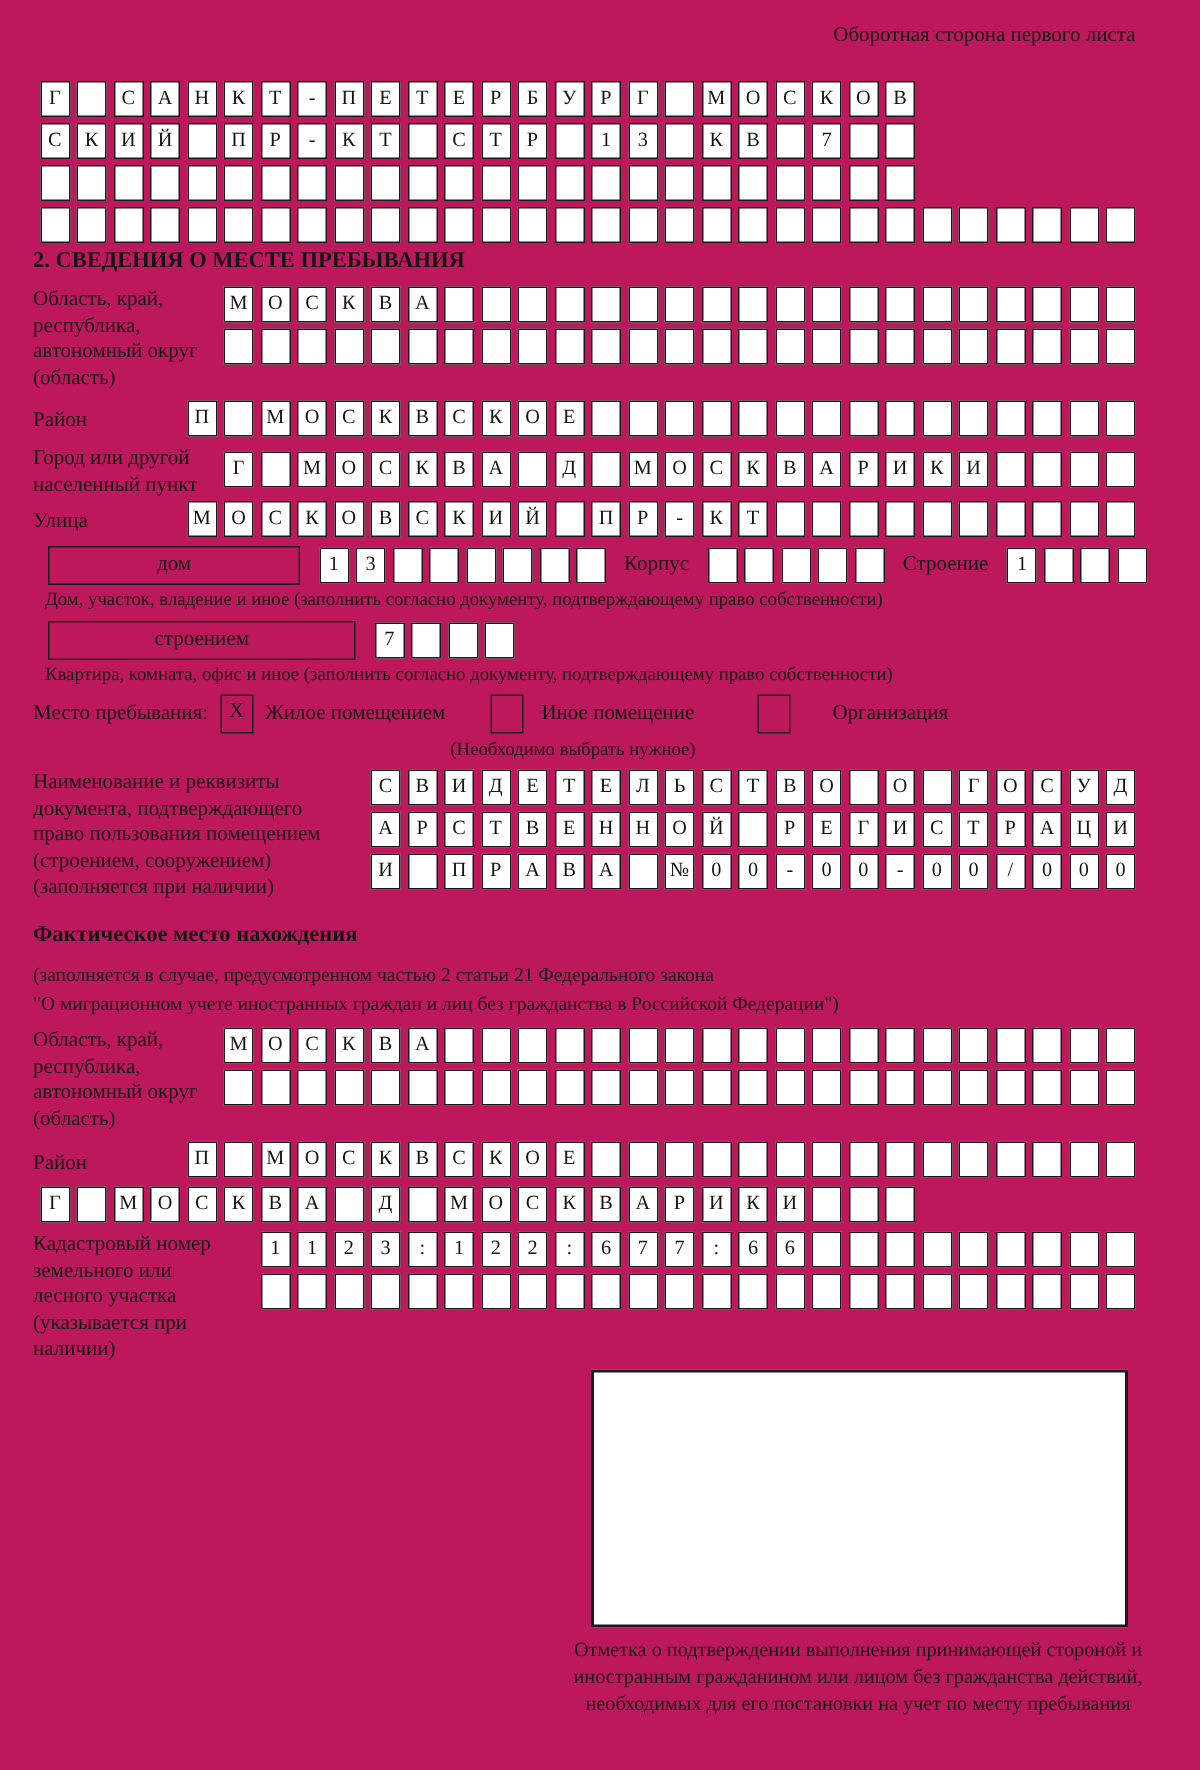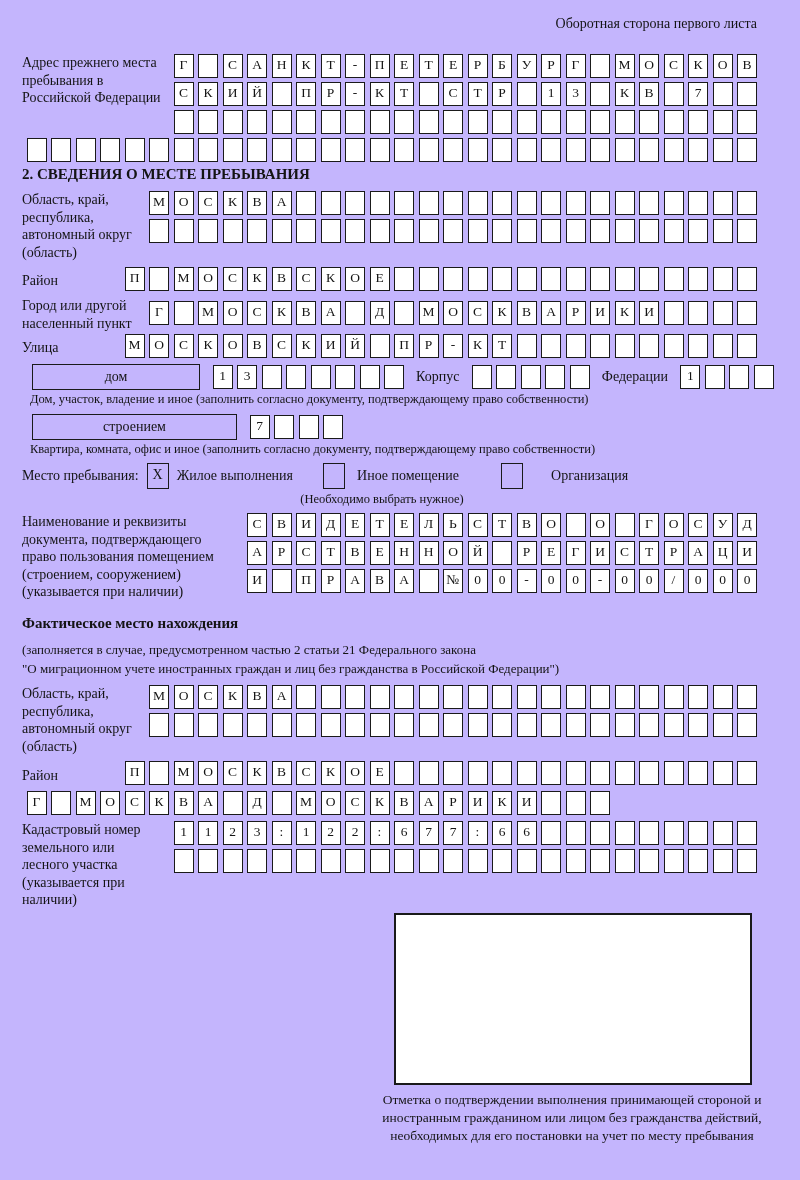--- a/index.html
+++ b/index.html
@@ -1,18 +1,18 @@
 <!DOCTYPE html>
 <html><head>
 <meta charset="utf-8">
 <style>
   html,body{margin:0;padding:0;background:#fff;}
   .page{
     width:800px;height:1180px;box-sizing:border-box;
-    padding:16px 43px 0 22px;background:#c4b5fd;color:#141414;
+    padding:16px 43px 0 22px;background:#be185d;color:#141414;
     font-family:"Liberation Serif","DejaVu Serif",serif;
     overflow:hidden;position:relative;
   }
   .header-note{text-align:right;font-size:14px;margin-bottom:22px;}
   .fieldblock{display:flex;align-items:flex-start;}
   .fieldblock.vcenter{align-items:center;}
   .flabel{flex:1 1 auto;font-size:14px;line-height:1.25;padding-right:6px;}
   .rows{flex:0 0 auto;}
   .cellrow{display:flex;justify-content:flex-end;margin-bottom:4px;}
   .cell{
@@ -44,21 +44,20 @@
     font-size:13.5px;line-height:1.33;text-align:center;}
 </style>
 </head>
 <body>
 
 <div class="page">
 
   <div class="header-note">Оборотная сторона первого листа</div>
 
   <div class="fieldblock">
-    <div class="flabel">Адрес прежнего места пребывания в Российской Федерации</div>
     <div class="rows">
       <div class="cellrow">
           <span class="cell">Г</span>
           <span class="cell"></span>
           <span class="cell">С</span>
           <span class="cell">А</span>
           <span class="cell">Н</span>
           <span class="cell">К</span>
           <span class="cell">Т</span>
           <span class="cell">-</span>
@@ -344,21 +343,21 @@
         <span class="cell"></span>
       </div>
     <div class="inline-label ml12">Корпус</div>
     <div class="cellrow ml8">
         <span class="cell"></span>
         <span class="cell"></span>
         <span class="cell"></span>
         <span class="cell"></span>
         <span class="cell"></span>
       </div>
-    <div class="inline-label ml12">Федерации</div>
+    <div class="inline-label ml12">Строение</div>
     <div class="cellrow ml8">
         <span class="cell">1</span>
         <span class="cell"></span>
         <span class="cell"></span>
         <span class="cell"></span>
       </div>
   </div>
   <div class="caption-l">Дом, участок, владение и иное (заполнить согласно документу, подтверждающему право собственности)</div>
 
   <div class="house-row">
@@ -370,30 +369,30 @@
         <span class="cell"></span>
         <span class="cell"></span>
         <span class="cell"></span>
       </div>
   </div>
   <div class="caption-l">Квартира, комната, офис и иное (заполнить согласно документу, подтверждающему право собственности)</div>
 
   <div class="stay-row">
     <div class="inline-label">Место пребывания:</div>
     <div class="checkbox ml8"><span>X</span></div>
-    <div class="opt-label ml8">Жилое выполнения</div>
+    <div class="opt-label ml8">Жилое помещением</div>
     <div class="checkbox" style="margin-left:30px;"><span></span></div>
     <div class="opt-label ml12">Иное помещение</div>
     <div class="checkbox" style="margin-left:42px;"><span></span></div>
     <div class="opt-label" style="margin-left:28px;">Организация</div>
   </div>
   <div class="stay-note">(Необходимо выбрать нужное)</div>
 
   <div class="fieldblock">
-    <div class="flabel">Наименование и реквизиты документа, подтверждающего право пользования помещением (строением, сооружением) (указывается при наличии)</div>
+    <div class="flabel">Наименование и реквизиты документа, подтверждающего право пользования помещением (строением, сооружением) (заполняется при наличии)</div>
     <div class="rows">
       <div class="cellrow">
           <span class="cell">С</span>
           <span class="cell">В</span>
           <span class="cell">И</span>
           <span class="cell">Д</span>
           <span class="cell">Е</span>
           <span class="cell">Т</span>
           <span class="cell">Е</span>
           <span class="cell">Л</span>

